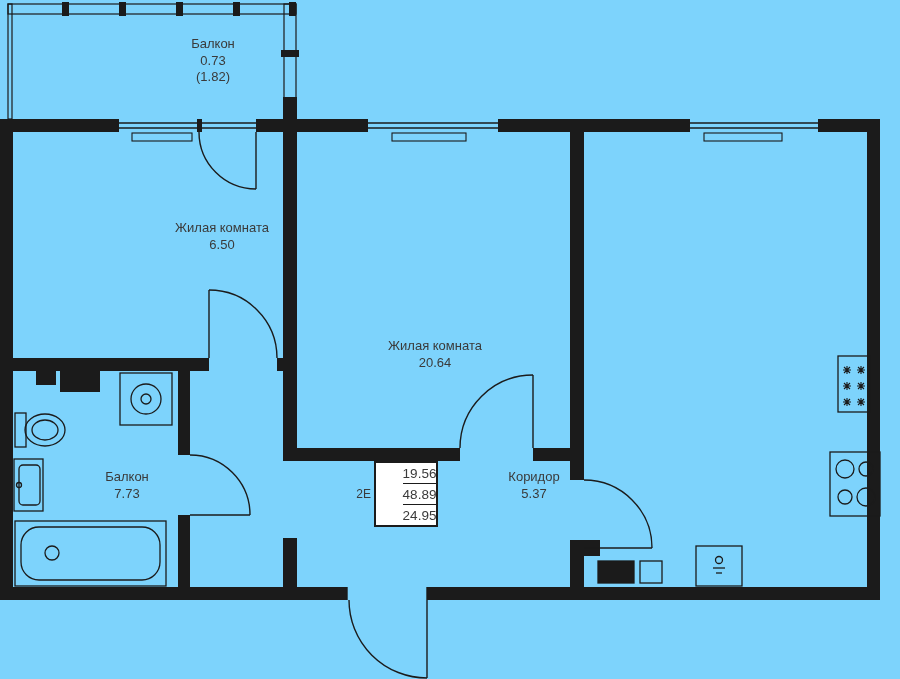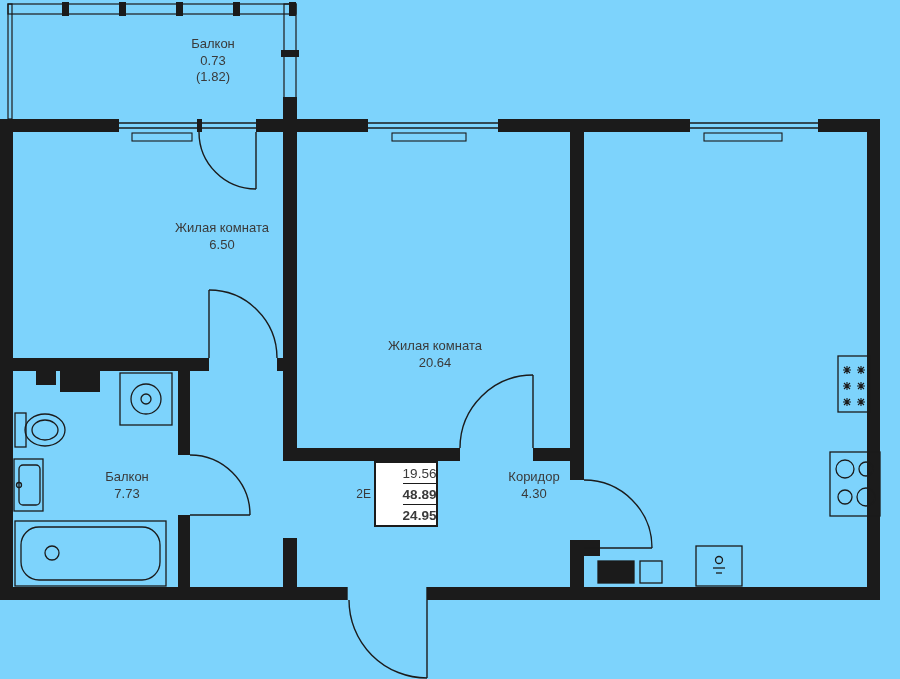--- a/index.html
+++ b/index.html
@@ -4,21 +4,21 @@
 <style>
   html,body{margin:0;padding:0;background:#ffffff;}
   .plan{position:relative;width:900px;height:679px;background:#7dd3fc;overflow:hidden;
         font-family:"Liberation Sans",sans-serif;}
   .plan svg{position:absolute;left:0;top:0;}
   .label{position:absolute;transform:translate(-50%,-50%);text-align:center;
          font-size:13px;line-height:1.28;color:#3a3a3a;white-space:nowrap;}
   .infobox{position:absolute;left:374px;top:461px;width:60px;
            border:2px solid #1b1b1b;background:#fff;color:#3a3a3a;font-size:13.5px;}
   .infobox .row{height:20px;display:flex;align-items:center;justify-content:center;margin-left:27px;}
-  .infobox .row + .row{border-top:1.5px solid #1b1b1b;font-weight:bold;}
+  .infobox .row + .row{border-top:1.5px solid #1b1b1b;}
   .unit-type{position:absolute;right:calc(100% + 5px);top:50%;transform:translateY(-50%);
              font-size:12px;color:#3a3a3a;}
 </style>
 </head>
 <body>
 
 <div class="plan">
 
 <svg width="900" height="679" viewBox="0 0 900 679">
 
@@ -193,21 +193,21 @@
     <div>20.64</div>
   </div>
 
   <div class="label" style="left:127px;top:486px">
     <div>Балкон</div>
     <div>7.73</div>
   </div>
 
   <div class="label" style="left:534px;top:486px">
     <div>Коридор</div>
-    <div>4.30</div>
+    <div>5.37</div>
   </div>
 
 
   <div class="infobox">
     <div class="unit-type">2Е</div>
     <div class="row">19.56</div>
     <div class="row">48.89</div>
     <div class="row">24.95</div>
   </div>
 

